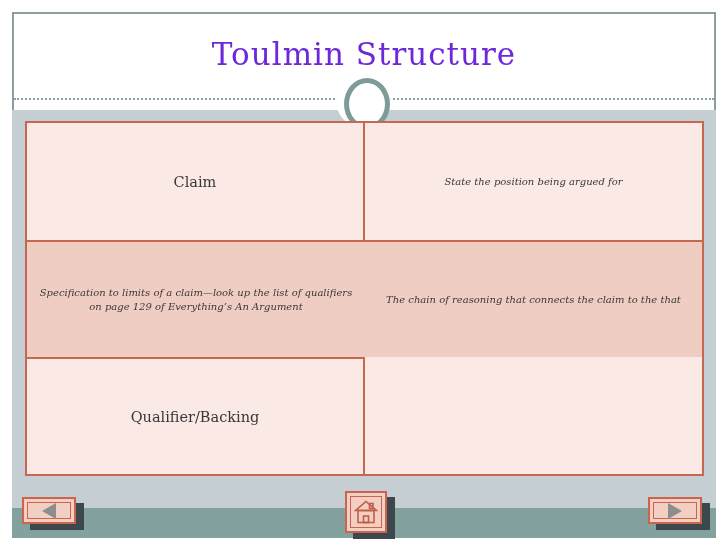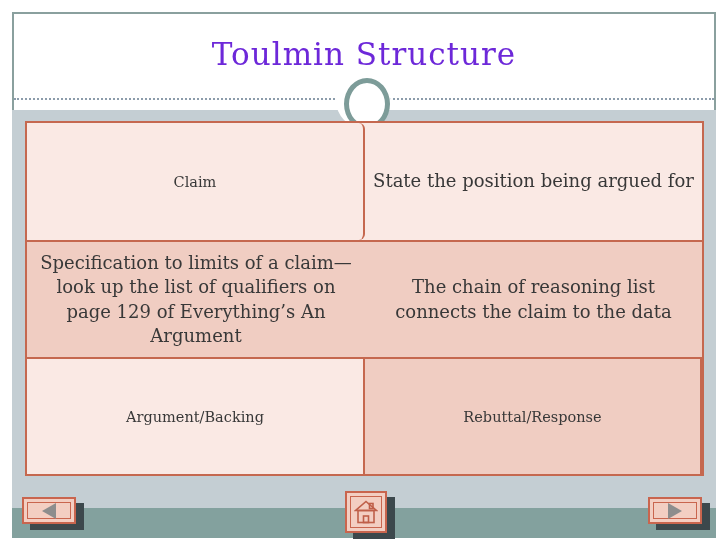--- a/index.html
+++ b/index.html
@@ -41,23 +41,23 @@
     border:2px solid #c5684f;background:#fae9e4;z-index:6;
     display:grid;grid-template-columns:338px 1fr;grid-auto-rows:1fr;
   }
   .cell{
     display:flex;align-items:center;justify-content:center;
     text-align:center;color:#383838;overflow:hidden;
   }
   .cell.light{background:#fae9e4;}
   .cell.dark{background:#f0cdc2;}
   .cell{border-top:2px solid #c5684f;}
-  .cell:nth-child(-n+2){border-top:none;border-radius:6px;}
+  .cell:nth-child(-n+2){border-top:none;}
   .cell.term{border-right:2px solid #c5684f;font-size:14.5px;padding:0 8px;}
-  .cell.def{font-size:18px;line-height:1.35;padding:0 8px;}
+  .cell.def{font-size:10px;line-height:1.35;padding:0 8px;font-style:italic;}
   .nav-btn{
     position:absolute;z-index:7;cursor:pointer;
     background:#f3cec2;border:2px solid #c9654e;
     box-shadow:8px 6px 0 0 #3c484c,
                inset 0 0 0 3px #f3cec2,
                inset 0 0 0 4px #c9654e;
     display:flex;align-items:center;justify-content:center;
   }
   .back-btn{left:22px;top:497px;width:50px;height:23px;}
   .fwd-btn{left:648px;top:497px;width:50px;height:23px;}
@@ -88,23 +88,22 @@
   <div class="content-panel"></div>
   <div class="footer-band"></div>
 
   <div class="circle-notch"></div>
   <div class="circle-ring"></div>
 
   <div class="toulmin-table">
       <div class="cell term light">Claim</div>
       <div class="cell def light">State the position being argued for</div>
       <div class="cell def dark">Specification to limits of a claim—look up the list of qualifiers on page 129 of Everything’s An Argument</div>
-      <div class="cell def dark">The chain of reasoning list connects the claim to the data</div>
-      <div class="cell term light">Argument/Backing</div>
-      <div class="cell term dark">Rebuttal/Response</div>
+      <div class="cell def dark">The chain of reasoning that connects the claim to the that</div>
+      <div class="cell term light">Qualifier/Backing</div>
     </div>
 
   <div class="nav-btn back-btn">
     <span class="tri-left"></span>
   </div>
 
   <div class="nav-btn home-btn">
     <svg class="home-svg" width="24" height="26" viewBox="0 0 24 26">
       <rect x="15.5" y="4.5" width="3.5" height="5" fill="none" stroke="#bf5f49" stroke-width="1.6"></rect>
       <polygon points="12,2.5 22.5,11.5 1.5,11.5" fill="none" stroke="#bf5f49" stroke-width="1.6"></polygon>

